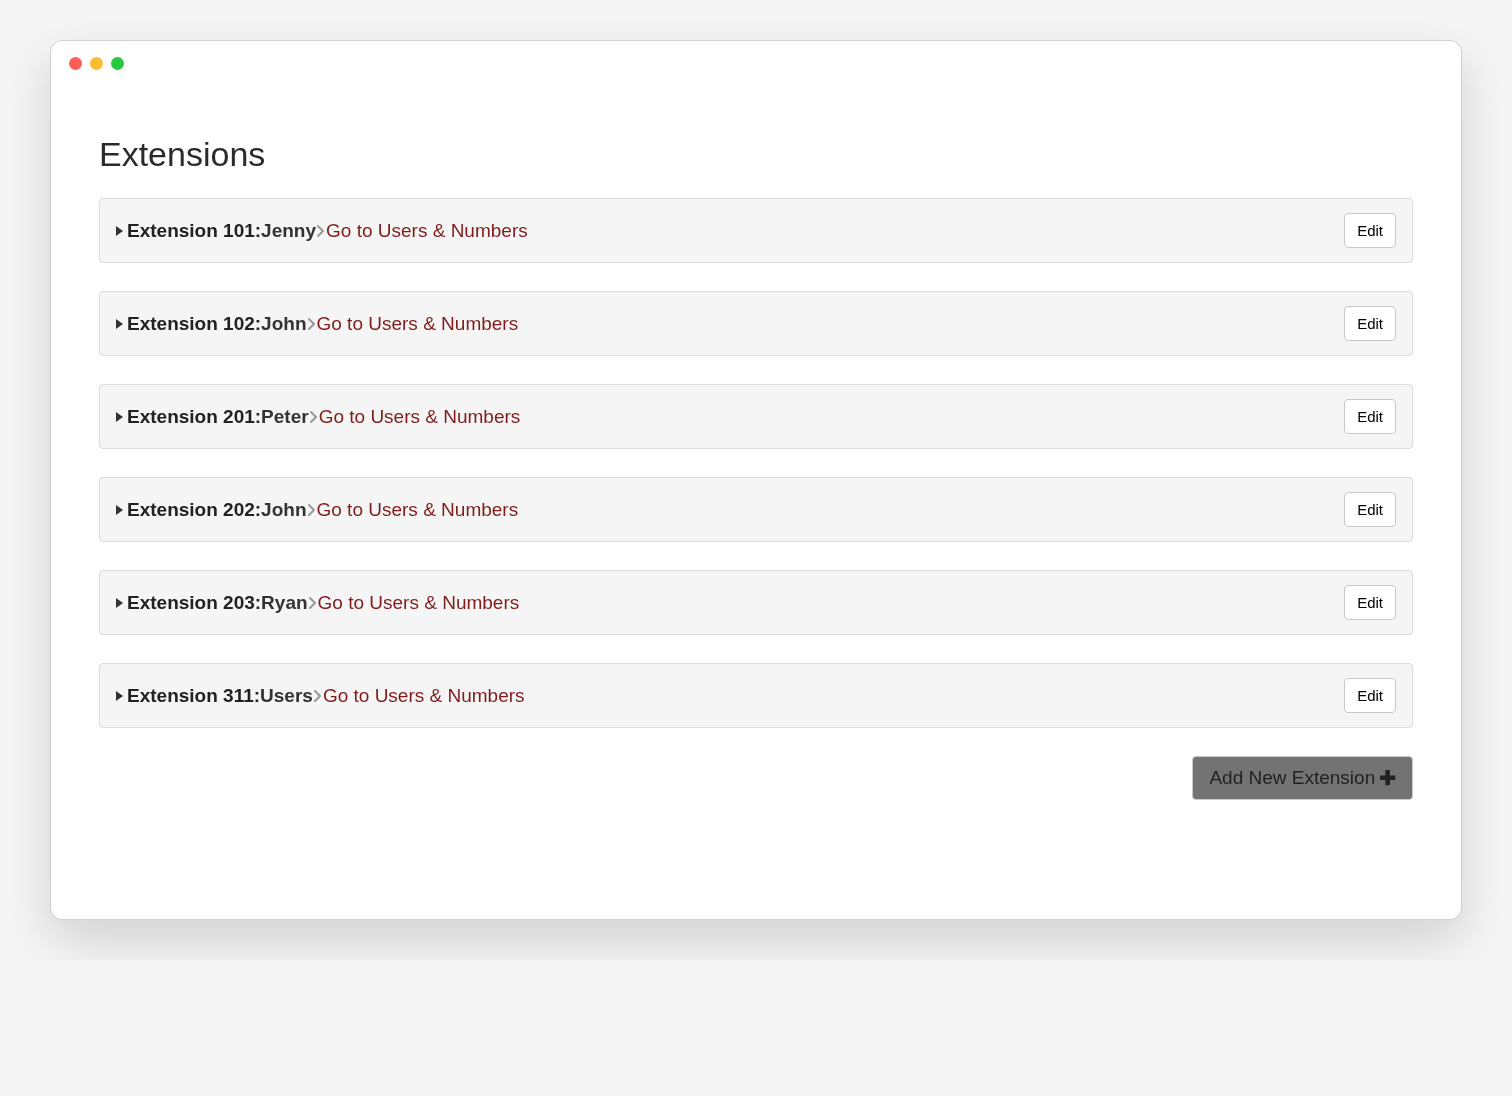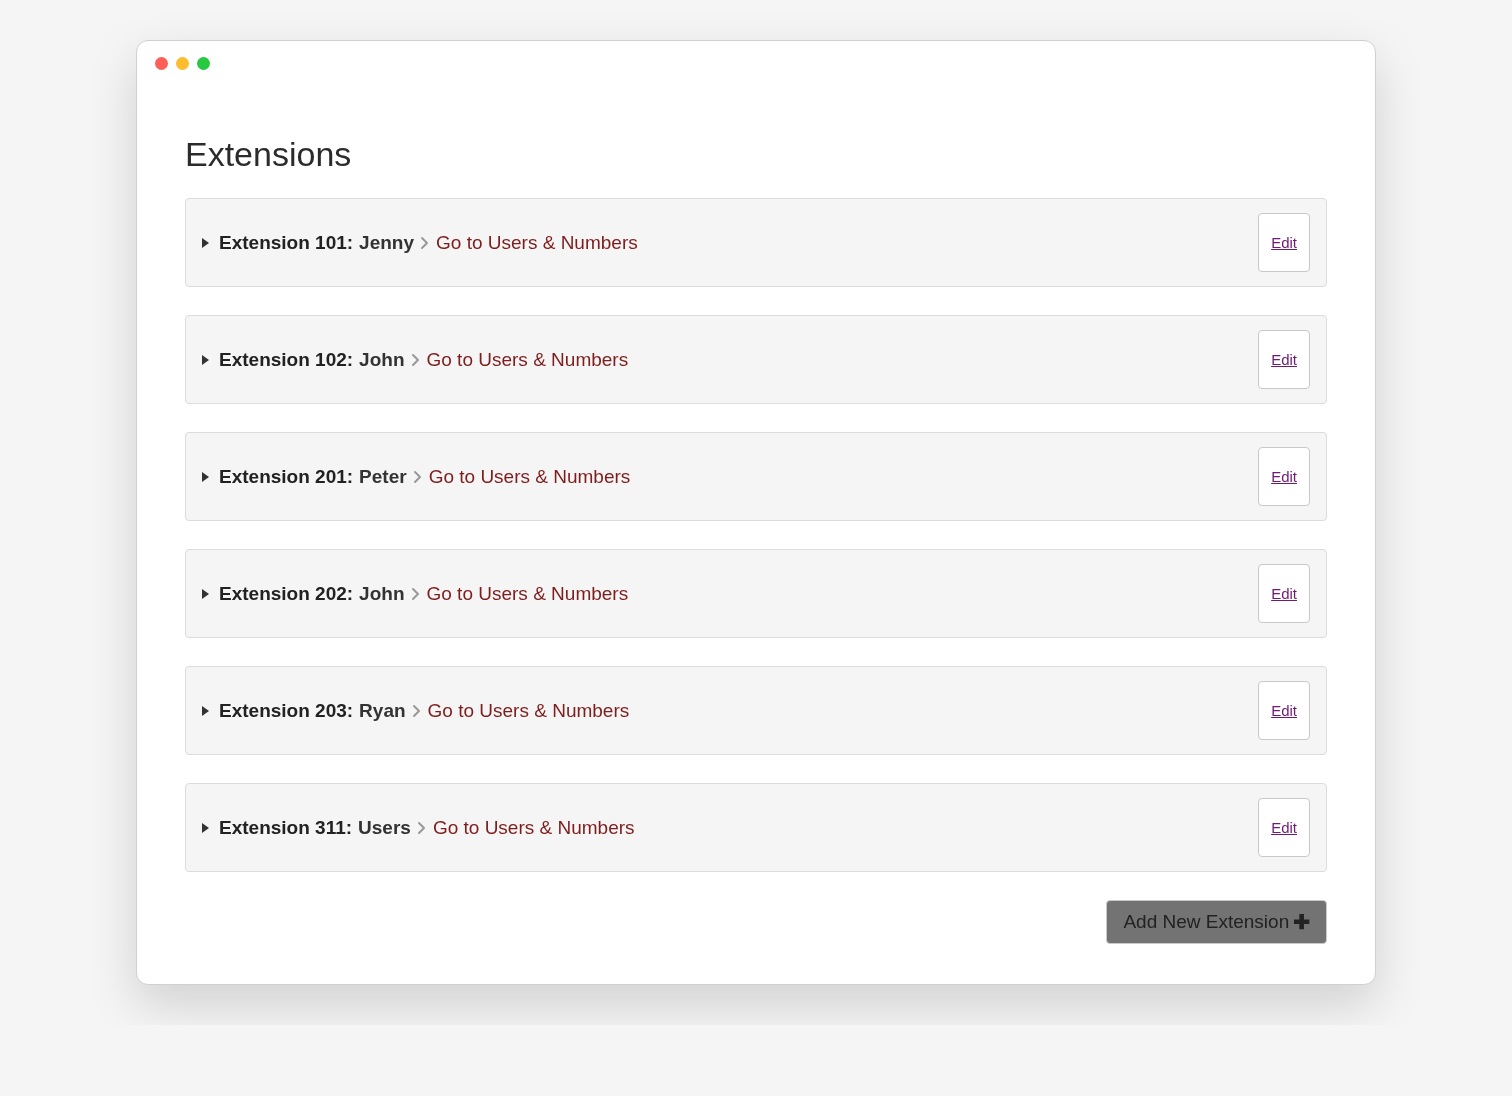--- a/index.html
+++ b/index.html
@@ -14,21 +14,21 @@
       padding: 40px;
       display: flex;
       justify-content: center;
     }
     
     .window {
       background: #ffffff;
       border-radius: 12px;
       border: 1px solid #d0d0d0;
       box-shadow: 0 20px 50px rgba(0,0,0,0.15);
-      width: 1240px;
+      width: 1412px;
       min-height: 880px;
       overflow: hidden;
     }
     
     .titlebar {
       height: 44px;
       display: flex;
       align-items: center;
       padding: 0 18px;
     }
@@ -66,21 +66,20 @@
       padding: 14px 16px;
       display: flex;
       align-items: center;
       justify-content: space-between;
       margin-bottom: 28px;
     }
     
     .extension-left {
       display: flex;
       align-items: center;
-      gap: 6px;
       font-size: 19px;
       color: #333;
     }
     
     .caret-icon {
       width: 0;
       height: 0;
       border-top: 5px solid transparent;
       border-bottom: 5px solid transparent;
       border-left: 7px solid #333;
@@ -103,25 +102,24 @@
     
     .ext-link {
       color: #7f1d1d;
       font-weight: 400;
     }
     
     .edit-btn {
       background: #ffffff;
       border: 1px solid #c9c9c9;
       border-radius: 4px;
-      padding: 20px 12px;
+      padding: 8px 12px;
       font-size: 15px;
-      color: #701a75;
+      color: #000000;
       cursor: pointer;
-      text-decoration: underline;
     }
     
     .add-section {
       display: flex;
       justify-content: flex-end;
       margin-top: 28px;
     }
     
     .add-btn {
       background: #737373;

